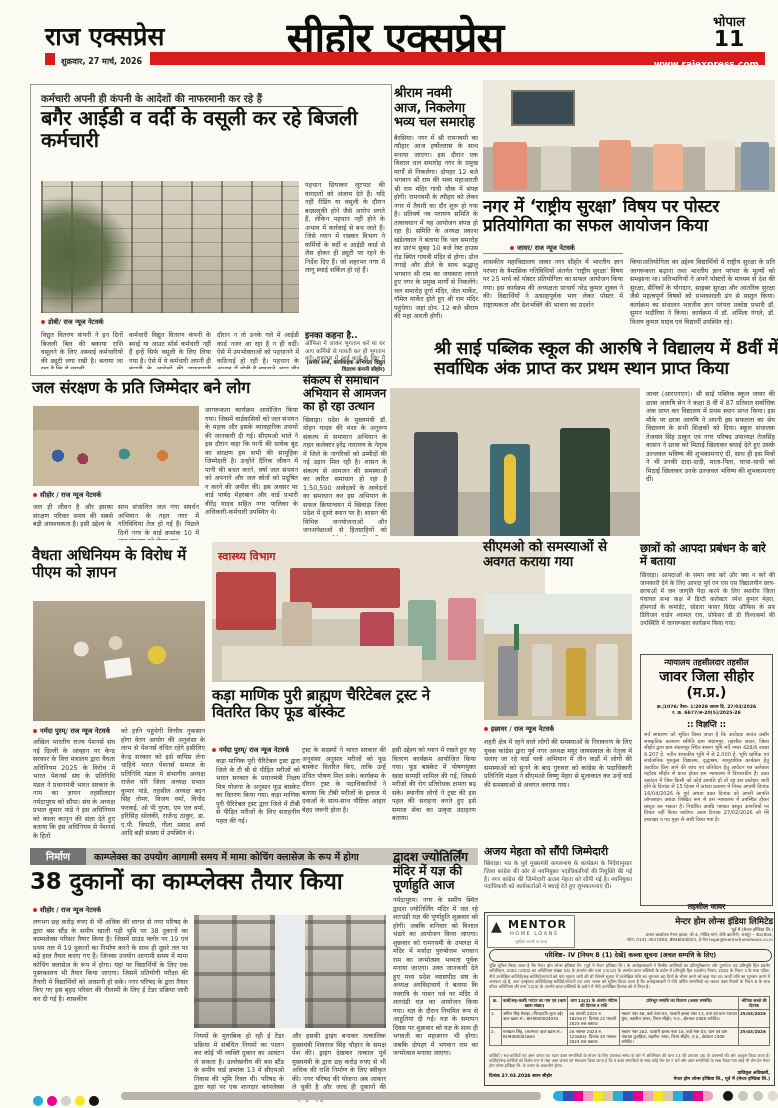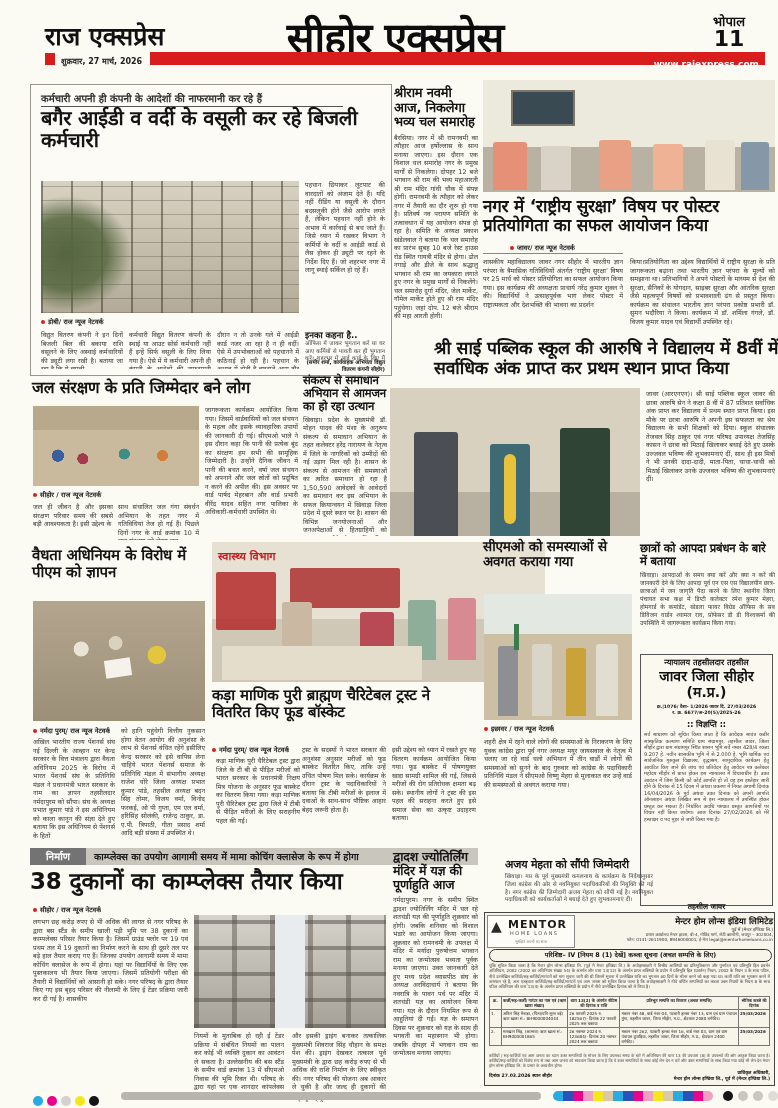--- a/index.html
+++ b/index.html
@@ -151,21 +151,21 @@
   <div class="abs bd" style="left:33px;top:918px;width:155px;height:184px;">लगभग छह करोड़ रुपए से भी अधिक की लागत से नगर परिषद के द्वारा बस स्टैंड के समीप खाली पड़ी भूमि पर 38 दुकानों का काम्पलेक्स परिसर तैयार किया है। जिसमें ग्राउंड फ्लोर पर 19 एवं प्रथम तल में 19 दुकानों का निर्माण करने के साथ ही दूसरे तल पर बड़े हाल तैयार कराए गए हैं। जिनका उपयोग आगामी समय में मामा कोचिंग क्लासेज के रूप में होगा। यहां पर विद्यार्थियों के लिए एक पुस्तकालय भी तैयार किया जाएगा। जिसमें प्रतियोगी परीक्षा की तैयारी में विद्यार्थियों को आसानी हो सके। नगर परिषद के द्वारा तैयार किए गए इस बृहद परिसर की नीलामी के लिए ई टेंडर प्रक्रिया जारी कर दी गई है। शासकीय</div>
   <div class="ph" style="left:194px;top:915px;width:192px;height:113px;background:linear-gradient(90deg,rgba(0,0,0,0) 0 42%,#e9ecef 42% 58%,rgba(0,0,0,0) 58%),repeating-linear-gradient(0deg,rgba(80,76,68,.5) 0 4px,transparent 4px 26px),repeating-linear-gradient(90deg,rgba(80,76,68,.45) 0 5px,transparent 5px 38px),linear-gradient(180deg,#d6d3cb,#a5a198);"></div>
   <div class="abs bd" style="left:194px;top:1032px;width:90px;height:70px;">नियमों के मुताबिक हो रही ई टेंडर प्रक्रिया में संबंधित नियमों का पालन कर कोई भी व्यक्ति दुकान का आवंटन ले सकता है। उल्लेखनीय की बस स्टैंड के समीप वार्ड क्रमांक 13 में सीएमओ निवास की भूमि रिक्त थी। परिषद के द्वारा यहां पर एक शानदार कांपलेक्स तैयार करने की योजना तैयार की</div>
   <div class="abs bd" style="left:292px;top:1032px;width:94px;height:70px;">और इसकी ड्राइंग बनाकर तत्कालिक मुख्यमंत्री शिवराज सिंह चौहान के समक्ष पेश की। ड्राइंग देखकर तत्काल पूर्व मुख्यमंत्री के द्वारा छह करोड़ रुपए से भी अधिक की राशि निर्माण के लिए स्वीकृत की। नगर परिषद की योजना अब आकार ले चुकी है और जल्द ही दुकानों की नीलामी कर परिषद अपनी आय में बढ़ोतरी करेगी।</div>
 
   <div class="abs" style="left:393px;top:850px;width:85px;height:252px;">
     <div class="hl" style="font-size:12.5px;">द्वादश ज्योतिर्लिंग मंदिर में यज्ञ की पूर्णाहुति आज</div>
     <div class="bd" style="height:188px;margin-top:4px;">नर्मदापुरम। नगर के समीप स्थित द्वादश ज्योतिर्लिंग मंदिर में चल रहे शतचंडी यज्ञ की पूर्णाहुति शुक्रवार को होगी। जबकि शनिवार को विशाल भंडारे का आयोजन किया जाएगा। शुक्रवार को रामनवमी के उपलक्ष में मंदिर में मर्यादा पुरुषोत्तम भगवान राम का जन्मोत्सव भव्यता पूर्वक मनाया जाएगा। उक्त जानकारी देते हुए मध्य प्रदेश व्यासपीठ संघ के अध्यक्ष अरविंदाचार्य ने बताया कि नवरात्रि के पावन पर्व पर मंदिर में शतचंडी यज्ञ का आयोजन किया गया। यज्ञ के दौरान नियमित रूप से आहुतियां दी गईं। यज्ञ के समापन दिवस पर शुक्रवार को यज्ञ के साथ ही भगवती का महास्नान भी होगा। जबकि दोपहर में भगवान राम का जन्मोत्सव मनाया जाएगा।</div>
   </div>
 
-  <div class="abs" style="left:505px;top:846px;width:148px;height:62px;margin-top:13px;">
+  <div class="abs" style="left:484px;top:846px;width:148px;height:62px;">
     <div class="hl" style="font-size:11px;">अजय मेहता को सौंपी जिम्मेदारी</div>
     <div class="bd" style="height:44px;margin-top:2px;font-size:5.8px;">खिवाड़ा। मप्र के पूर्व मुख्यमंत्री कमलनाथ के कार्यक्रम के निर्देशानुसार जिला कांग्रेस की ओर से नवनियुक्त पदाधिकारियों की नियुक्ति की गई है। नगर कांग्रेस की जिम्मेदारी अजय मेहता को सौंपी गई है। नवनियुक्त पदाधिकारी को कार्यकर्ताओं ने बधाई देते हुए शुभकामनाएं दीं।</div>
   </div>
 
   <div class="abs" style="left:484px;top:912px;width:291px;height:174px;border:1px solid #444;background:#f7f4ea;box-sizing:border-box;">
     <div class="abs" style="left:2px;top:2px;width:86px;height:31px;border:1px solid #888;background:#fdfcf6;text-align:center;">
       <span style="position:absolute;left:3px;top:3px;font-size:14px;color:#2a2a2a;line-height:1;">▲</span>
       <span style="position:absolute;left:20px;top:2px;font-size:11px;font-weight:800;letter-spacing:1px;color:#1a1a1a;">MENTOR</span>
       <span style="position:absolute;left:22px;top:14px;font-size:5px;letter-spacing:1.5px;color:#555;">HOME LOANS</span>
       <span style="position:absolute;left:4px;top:23px;width:78px;font-size:3.8px;color:#777;">सुरक्षित अपनों का साथ</span>

